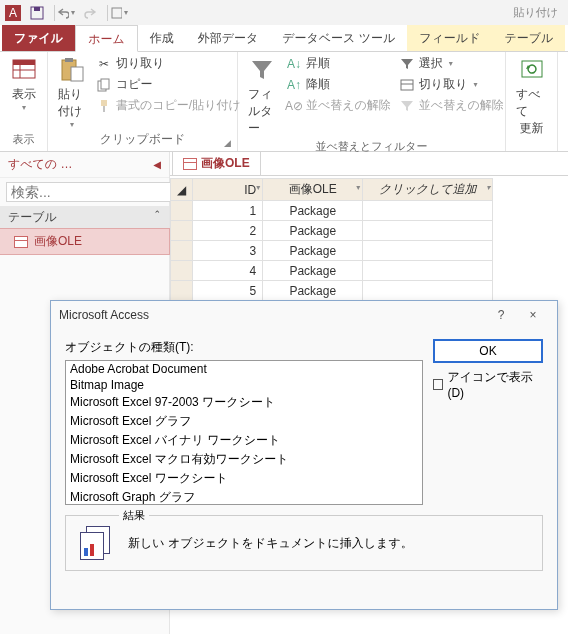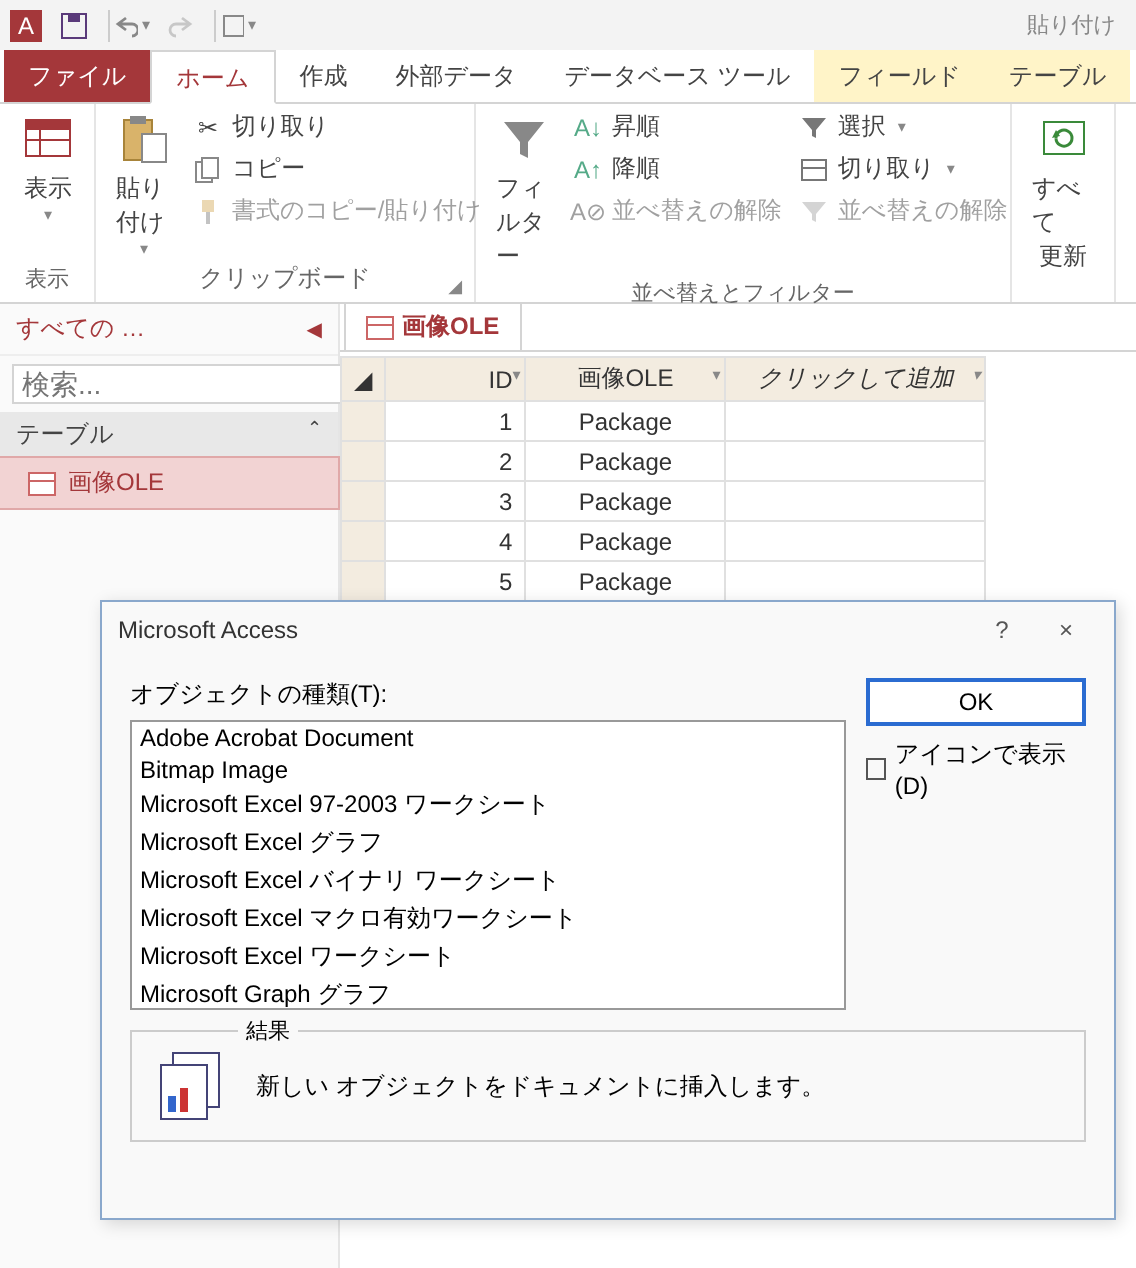--- a/index.html
+++ b/index.html
@@ -9,21 +9,21 @@
 .titlebar { height: 25px; background: #f3f3f3; display: flex; align-items: center; padding: 0 4px; }
 .titlebar .icon { width: 18px; height: 18px; margin-right: 6px; display: flex; align-items: center; justify-content: center; }
 .qat-sep { width: 1px; height: 16px; background: #ccc; margin: 0 2px; }
 .context-tabs { position: absolute; right: 0; top: 0; height: 25px; display: flex; }
 .ctx-tab { padding: 3px 10px; font-size: 11px; display: flex; align-items: center; }
 .ctx-yellow { background: #fff4c8; color: #6b5a00; }
 .ctx-gray { color: #888; }
 
 
 .ribbon-tabs { height: 27px; display: flex; align-items: stretch; border-bottom: 1px solid #d4d4d4; padding-left: 2px; }
-.file-tab { background: #a4373a; color: #fff; padding: 5px 12px; font-size: 12px; }
+.file-tab { background: #a4373a; color: #fff; padding: 5px 12px; font-size: 12px; font-weight: bold; }
 .rtab { padding: 5px 12px; color: #444; cursor: default; }
 .rtab.active { border: 1px solid #d4d4d4; border-bottom: 1px solid #fff; color: #a4373a; margin-bottom: -1px; background: #fff; }
 .rtab.yellow { background: #fff4c8; }
 
 
 .ribbon { height: 100px; background: #fff; display: flex; border-bottom: 1px solid #d4d4d4; }
 .rgroup { border-right: 1px solid #e5e5e5; padding: 2px 6px; display: flex; flex-direction: column; }
 .rgroup-body { flex: 1; display: flex; align-items: flex-start; gap: 4px; }
 .rgroup-label { text-align: center; font-size: 11px; color: #666; padding-bottom: 2px; position: relative; }
 .rgroup-label .launcher { position: absolute; right: 0; bottom: 2px; font-size: 9px; color: #888; }

